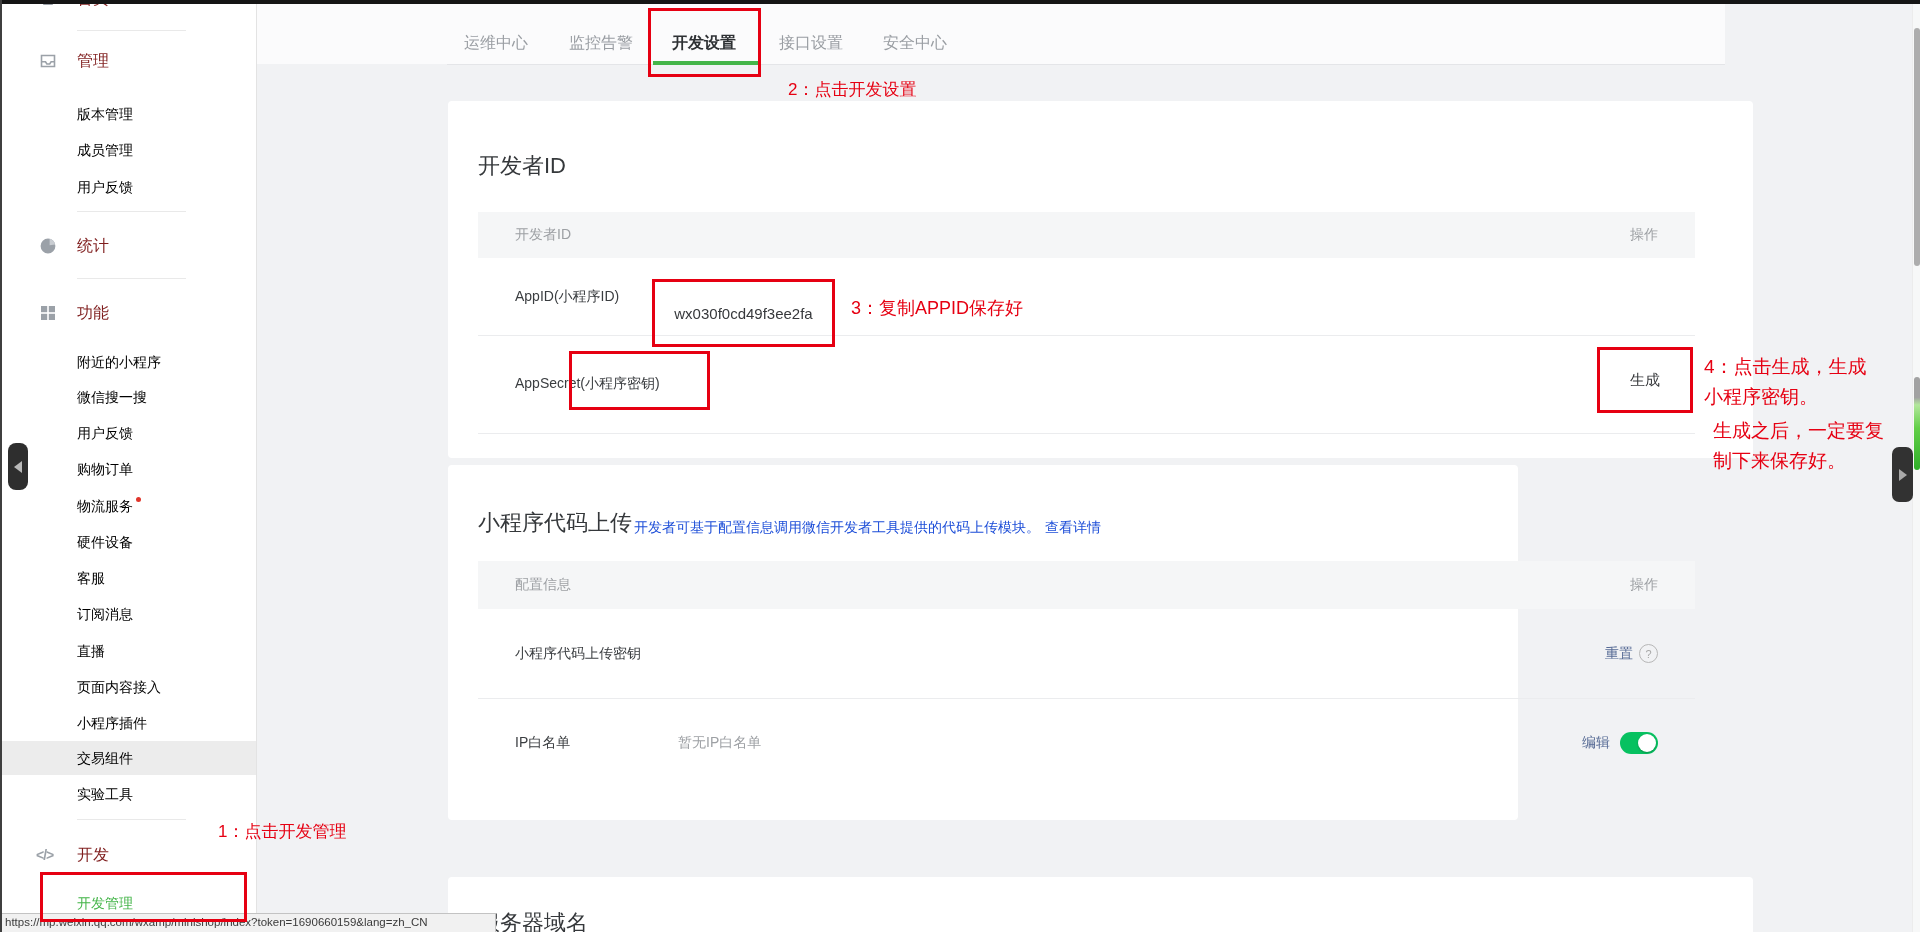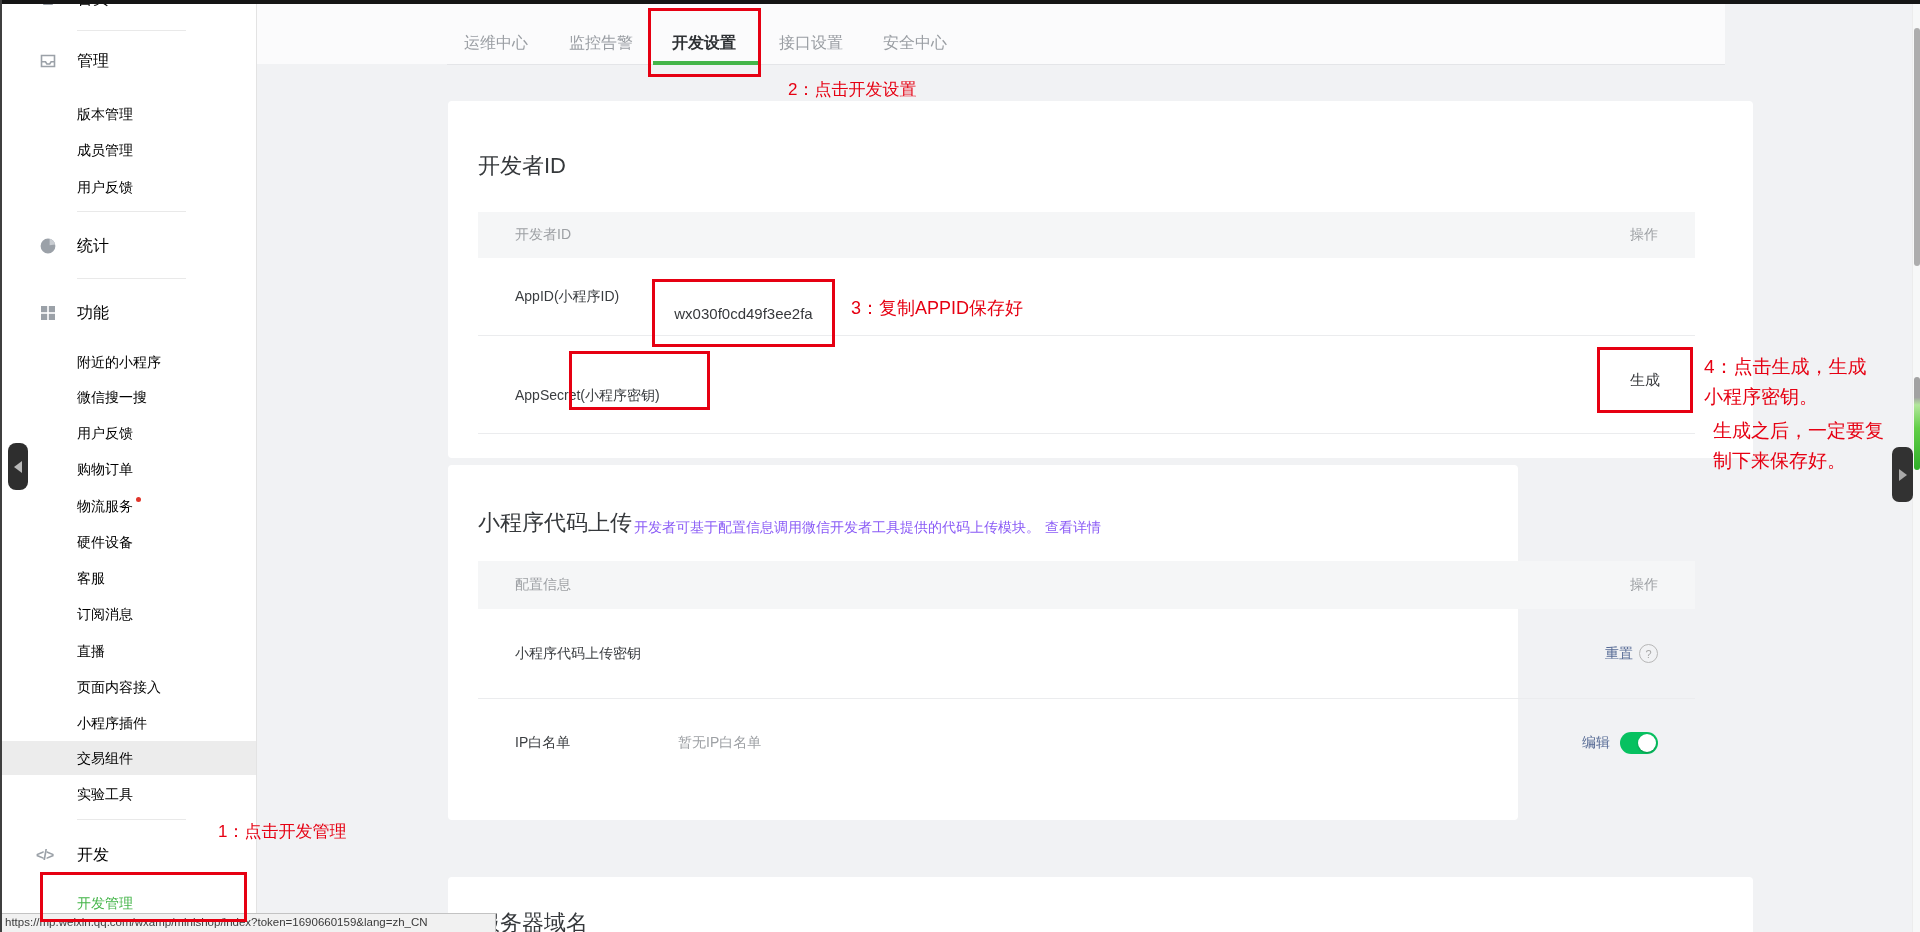--- a/index.html
+++ b/index.html
@@ -13,21 +13,21 @@
 
   
   .topline{position:absolute;left:0;top:0;width:1920px;height:4px;background:#151515;z-index:80;}
   .leftline{position:absolute;left:0;top:0;width:2px;height:932px;background:#3f3f3f;z-index:80;}
 
   
   .sidebar{position:absolute;left:0;top:0;width:257px;height:932px;background:#ffffff;
     border-right:1px solid #e3e3e3;box-sizing:border-box;overflow:hidden;z-index:10;}
   .snav{position:absolute;left:0;width:257px;height:26px;line-height:26px;cursor:pointer;}
   .snav .slabel{position:absolute;left:77px;top:0;font-size:14px;color:#000000;}
-  .snav.section .slabel{font-size:16px;color:#000000;font-family:Liberation Serif, serif;}
+  .snav.section .slabel{font-size:16px;color:#7f1d1d;font-family:Liberation Serif, serif;}
   .snav .sicon{position:absolute;left:39px;top:4px;width:18px;height:18px;}
   .snav.active .slabel{color:#44b549;}
   .hoverrow{position:absolute;left:0;top:741px;width:257px;height:34px;background:#ececec;}
   .sdiv{position:absolute;left:77px;width:109px;height:1px;background:#e9e9e9;}
   .codeicon{position:absolute;left:36px;top:0;font-size:14px;font-weight:bold;color:#9ba1a8;letter-spacing:-1px;}
   .reddot{display:inline-block;width:5px;height:5px;border-radius:50%;background:#e0352b;vertical-align:9px;margin-left:3px;}
 
   
   .collapse-left{position:absolute;left:8px;top:443px;width:20px;height:47px;background:#2e2e2e;
     border-radius:8px;z-index:40;display:flex;align-items:center;justify-content:center;cursor:pointer;}
@@ -45,21 +45,21 @@
 
   
   .card{position:absolute;background:#ffffff;border-radius:4px;padding-left:28px;}
   .card-title{position:absolute;font-size:22px;color:#35383b;white-space:nowrap;}
   .gr{position:absolute;background:#f5f6f7;display:flex;align-items:center;justify-content:space-between;
     padding:0 37px;box-sizing:border-box;font-size:14px;color:#9da0a4;}
   .row{position:absolute;display:flex;align-items:center;box-sizing:border-box;padding:0 37px;font-size:14px;color:#3a3d40;}
   .hdiv{position:absolute;height:1px;background:#ebecee;}
   .muted{color:#9da0a4;}
   .blue{color:#576b95;cursor:pointer;}
-  .desc{position:absolute;font-size:14px;color:#8b5cf6;white-space:nowrap;}
+  .desc{position:absolute;font-size:14px;color:#1d4ed8;white-space:nowrap;}
   .abs-val{position:absolute;display:flex;align-items:center;justify-content:center;font-size:15px;color:#37393c;}
   .qmark{width:17px;height:17px;border-radius:50%;border:1px solid #b7b7b7;color:#a7a7a7;font-size:11px;
     display:inline-flex;align-items:center;justify-content:center;margin-left:6px;cursor:pointer;}
   .toggle{position:relative;width:38px;height:22px;border-radius:11px;background:#07c160;margin-left:10px;cursor:pointer;}
   .toggle .knob{position:absolute;right:2px;top:2px;width:18px;height:18px;border-radius:50%;background:#fff;box-shadow:0 1px 2px rgba(0,0,0,.25);}
 
   
   .redbox{position:absolute;border:3px solid #e60012;z-index:70;pointer-events:none;}
   .ann{position:absolute;color:#e60012;z-index:65;white-space:nowrap;}
   .ann.s123{font-size:17px;font-weight:500;}
@@ -204,21 +204,21 @@
   <div class="card" style="left:448px;top:101px;width:1277px;height:357px">
     <div class="card-title" style="left:30px;top:50px">开发者ID</div>
     <div class="gr" style="left:30px;top:111px;width:1217px;height:46px">
       <span>开发者ID</span>
       <span>操作</span>
     </div>
     <div class="row" style="left:30px;top:157px;width:1217px;height:77px">
       <span>AppID(小程序ID)</span>
     </div>
     <div class="hdiv" style="left:30px;top:234px;width:1217px"></div>
-    <div class="row" style="left:30px;top:246px;width:1217px;height:98px">
+    <div class="row" style="left:30px;top:234px;width:1217px;height:98px">
       <span>AppSecret(小程序密钥)</span>
     </div>
     <div class="hdiv" style="left:30px;top:332px;width:1217px"></div>
   </div>
 
   <div class="abs-val" style="left:652px;top:279px;width:183px;height:68px">wx030f0cd49f3ee2fa</div>
 
   <div class="abs-val blue" style="left:1597px;top:347px;width:96px;height:66px;font-size:15px">生成</div>
 
   <div class="card" style="left:448px;top:465px;width:1042px;height:355px">

